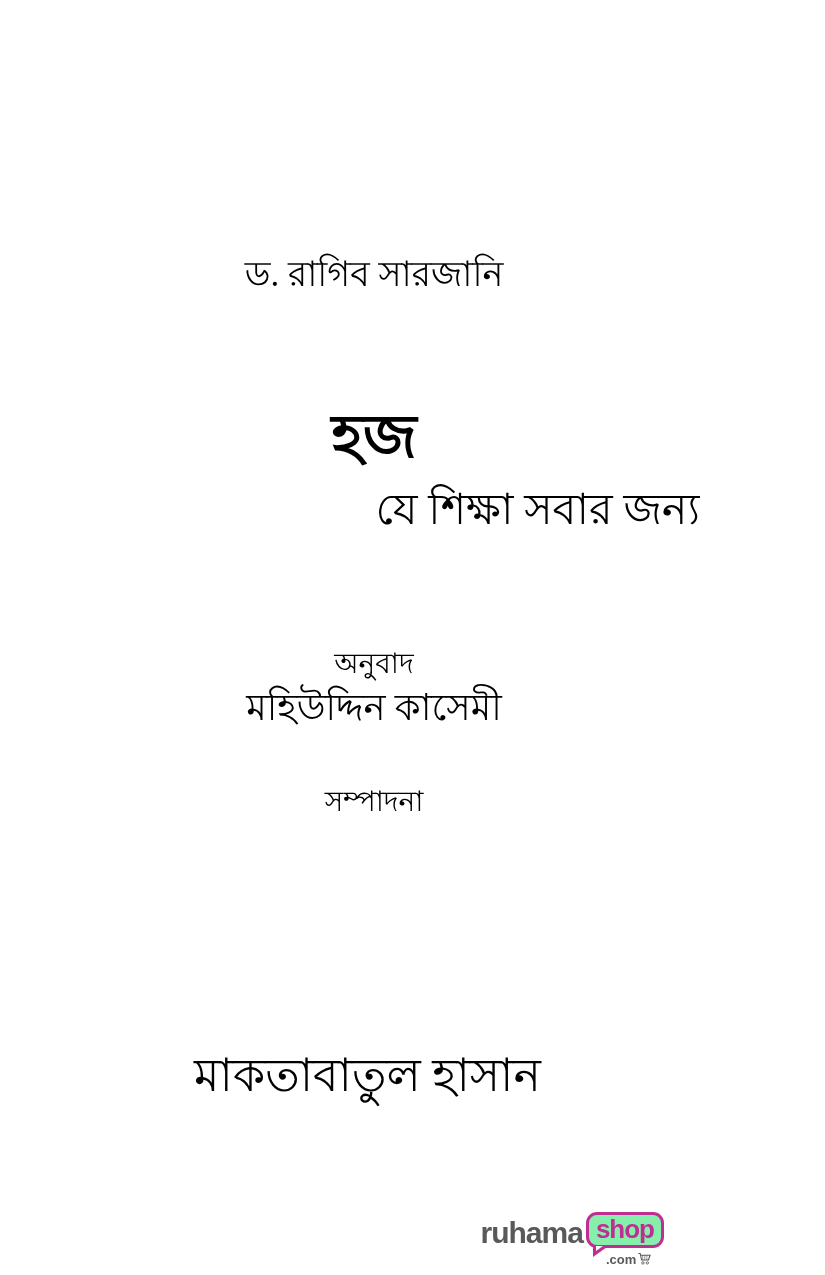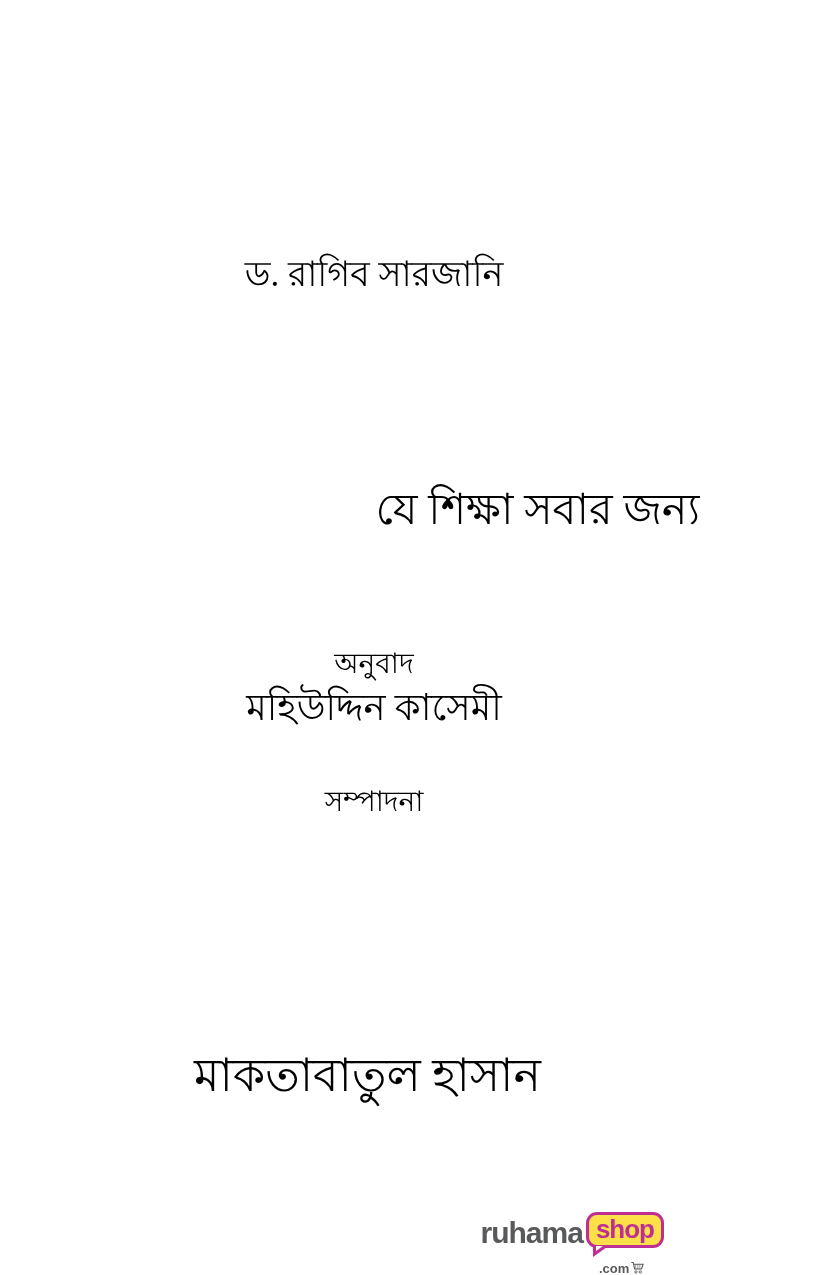--- a/index.html
+++ b/index.html
@@ -58,61 +58,62 @@
   .bubble {
     display: block;
     border: 3px solid #bf2e92;
     border-radius: 11px;
     padding: 1px 7px 3px 7px;
     color: #bf2e92;
     font-size: 26px;
     font-weight: bold;
     letter-spacing: -1px;
     line-height: 1;
-    background: #fde047;
+    background: #86efac;
   }
   .bubble-tail {
     position: absolute;
     left: 7px;
     bottom: -9px;
     width: 0; height: 0;
     border-top: 10px solid #bf2e92;
     border-right: 14px solid transparent;
   }
   .bubble-tail-inner {
     position: absolute;
     left: 10px;
     bottom: -3px;
     width: 0; height: 0;
     border-top: 5px solid #ffffff;
     border-right: 7px solid transparent;
   }
   .com-row {
     position: absolute;
     top: 100%;
-    left: 13px;
-    margin-top: 13px;
+    left: 20px;
+    margin-top: 4px;
     display: flex;
     align-items: center;
     gap: 1px;
     font-size: 13px;
     font-weight: bold;
     color: #58595b;
     line-height: 1;
     white-space: nowrap;
   }
   .cart-icon { display: inline-block; }
 </style>
 </head>
 <body>
 
 <div class="page">
 
   <div class="centerline author">ড. রাগিব সারজানি</div>
 
+  <div class="centerline book-title">হজ</div>
 
   <div class="centerline subtitle">যে শিক্ষা সবার জন্য</div>
 
   <div class="centerline role-label-1">অনুবাদ</div>
 
   <div class="centerline translator">মহিউদ্দিন কাসেমী</div>
 
   <div class="centerline role-label-2">সম্পাদনা</div>
 
 

